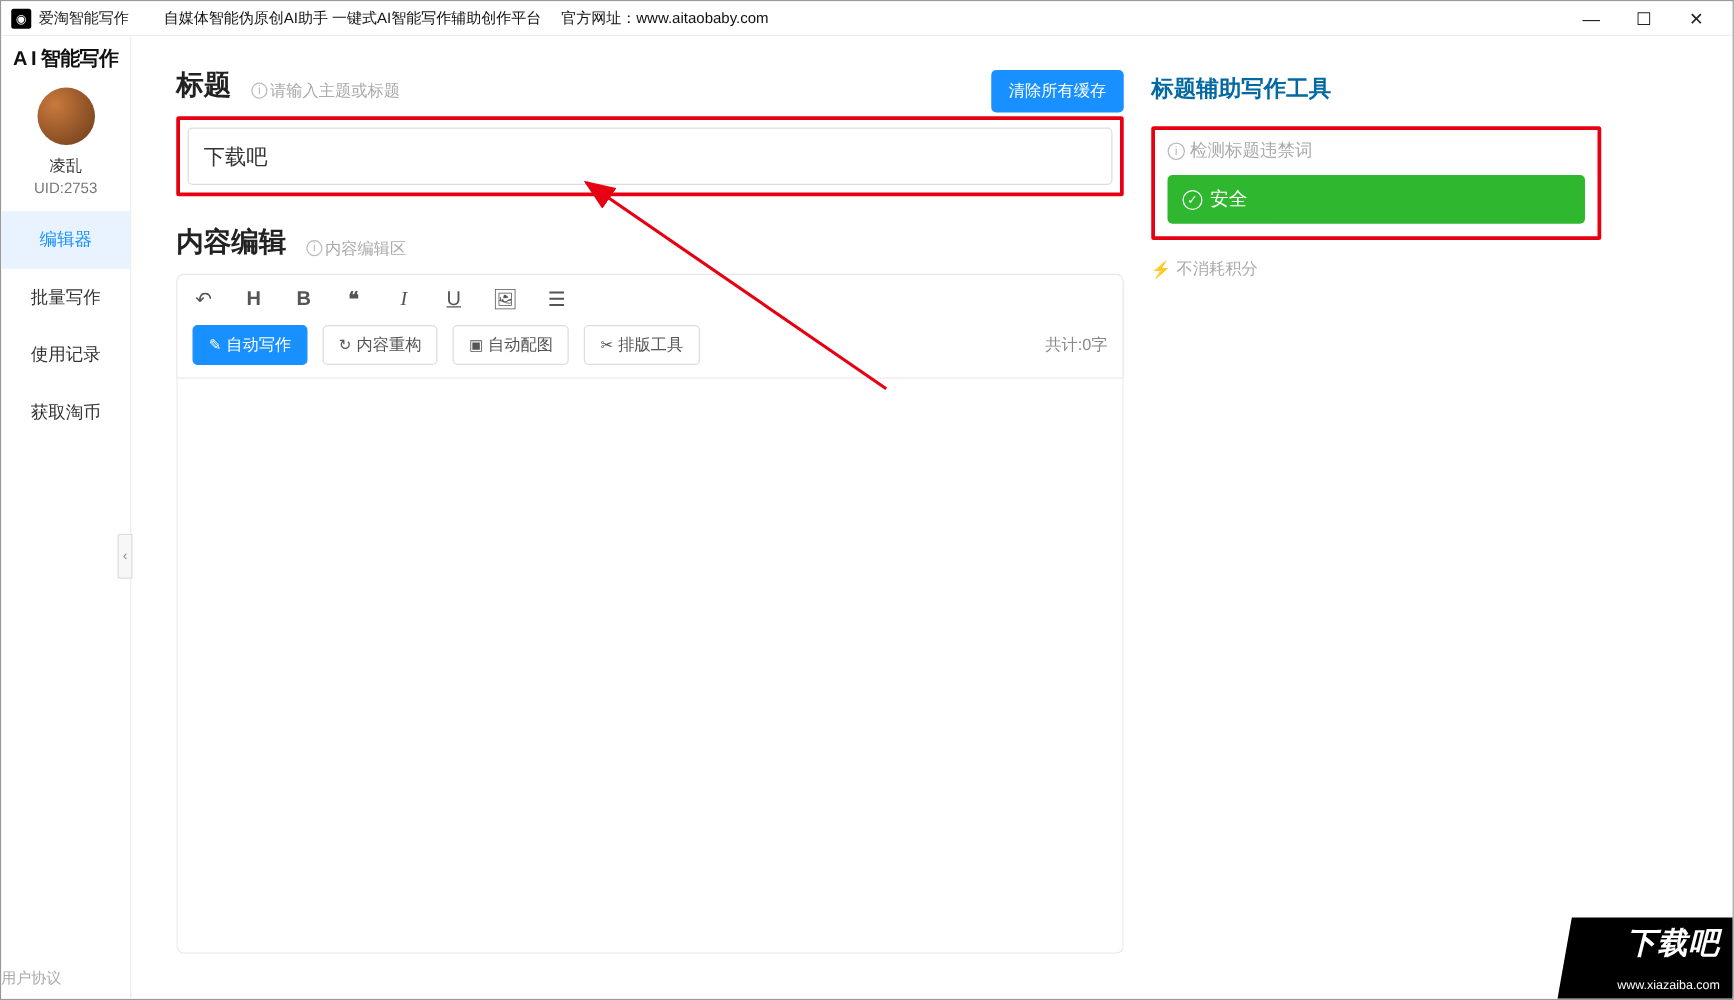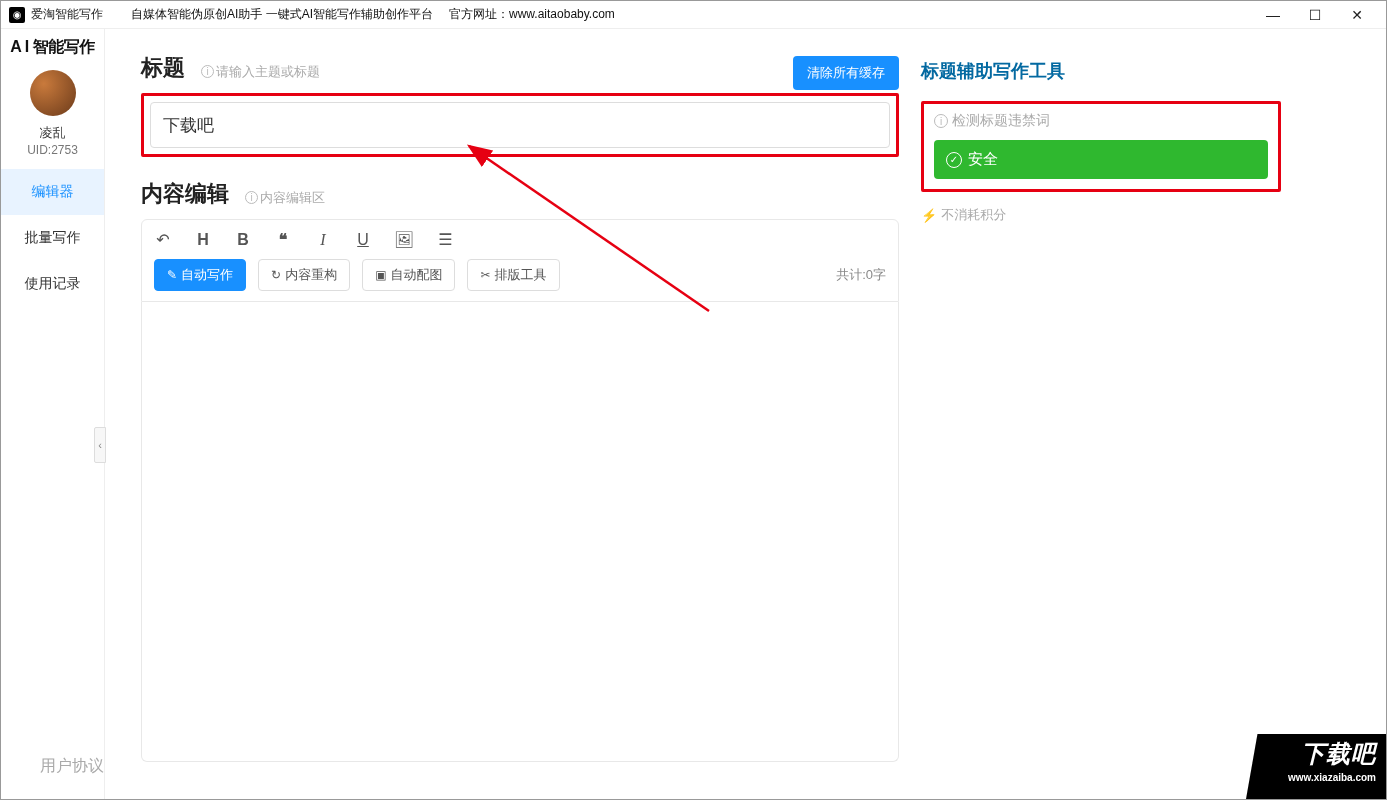--- a/index.html
+++ b/index.html
@@ -15,21 +15,21 @@
     .sidebar { width: 104px; border-right: 1px solid #eee; display: flex; flex-direction: column; align-items: center; padding-top: 8px; position: relative; background: #fff; }
     .sidebar .brand { font-size: 16px; font-weight: bold; color: #111; margin-bottom: 12px; letter-spacing: -0.5px;}
     .sidebar .avatar { width: 46px; height: 46px; border-radius: 50%; background: radial-gradient(circle at 30% 30%, #c97a3c, #6b3a1a); margin-bottom: 8px; }
     .sidebar .uname { font-size: 13px; color: #333; }
     .sidebar .uid { font-size: 12px; color: #777; margin-bottom: 12px; margin-top: 1px;}
     .sidebar .nav { width: 100%; }
     .sidebar .nav-item { font-size: 14px; color: #333; text-align: center; padding: 14px 0; cursor: pointer; }
     .sidebar .nav-item.active { background: #e8f3ff; color: #1890ff; }
     .sidebar .nav-item.last { position: relative; }
     .sidebar .collapse-tab { position: absolute; right: -2px; top: 398px; width: 12px; height: 36px; background: #f7f7f7; border: 1px solid #ddd; border-radius: 2px 0 0 2px; display: flex; align-items: center; justify-content: center; font-size: 11px; color: #888; cursor: pointer; }
-    .sidebar .footer { position: absolute; bottom: 22px; width: 100%; text-align: right; color: #aaa; font-size: 16px; }
+    .sidebar .footer { position: absolute; bottom: 8px; width: 100%; text-align: left; color: #aaa; font-size: 12px; }
     .content { flex: 1; display: flex; padding: 24px 20px 0 36px; gap: 22px; background: #fff; }
     .left { flex: 1; max-width: 758px; }
     .right { width: 360px; }
     .section-head { display: flex; align-items: baseline; gap: 16px; margin-bottom: 10px; }
     .section-head h2 { font-size: 22px; color: #222; font-weight: 600; }
     .hint { font-size: 13px; color: #aaa; display: inline-flex; align-items: center; gap: 2px; }
     .hint .info-icon { width: 13px; height: 13px; border: 1px solid #bbb; border-radius: 50%; display: inline-flex; align-items: center; justify-content: center; font-size: 10px; color: #bbb; }
     .title-row { display: flex; align-items: center; justify-content: space-between; }
     .btn-primary { background: #1890ff; color: #fff; border: none; border-radius: 4px; padding: 8px 14px; font-size: 13px; cursor: pointer; margin-left: 24px; }
     .highlight-box { border: 3px solid #e60012; padding: 6px; border-radius: 2px; }
@@ -47,21 +47,21 @@
     .right h3 { font-size: 18px; color: #0369a1; font-weight: 600; margin-bottom: 18px; margin-top: 6px;}
     .check-box { border: 3px solid #e60012; padding: 8px 10px 10px; border-radius: 2px; }
     .check-label { font-size: 14px; color: #aaa; display: flex; align-items: center; gap: 4px; margin-bottom: 10px; }
     .safe-bar { background: #2fb82f; color: #fff; border-radius: 4px; padding: 10px 12px; font-size: 15px; display: flex; align-items: center; gap: 6px; }
     .safe-bar .check-icon { width: 16px; height: 16px; border: 1.5px solid #fff; border-radius: 50%; display: inline-flex; align-items: center; justify-content: center; font-size: 10px; }
     .points { margin-top: 14px; font-size: 13px; color: #aaa; display: flex; align-items: center; gap: 4px; }
     .arrow-overlay { position: absolute; left: 388px; top: 130px; pointer-events: none; }
     .watermark { position: absolute; right: 0; bottom: 0; width: 140px; height: 65px; }
     .watermark .bg { width: 100%; height: 100%; background: #000; transform: skewX(-10deg); transform-origin: bottom right;}
     .watermark .txt { position: absolute; right: 10px; top: 4px; color: #fff; font-size: 24px; font-weight: bold; font-style: italic; letter-spacing: 1px;}
-    .watermark .url { position: absolute; right: 10px; bottom: 16px; color: #fff; font-size: 10px; font-weight: bold;}
+    .watermark .url { position: absolute; right: 10px; bottom: 5px; color: #fff; font-size: 10px;}
   </style>
 </head>
 <body>
 
 <div class="titlebar">
   <span class="logo">◉</span>
   <span class="app-title">爱淘智能写作</span>
   <span class="subtitle">自媒体智能伪原创AI助手   一键式AI智能写作辅助创作平台</span>
   <span class="official">
     <span>官方网址：</span><span>www.aitaobaby.com</span>
@@ -76,20 +76,21 @@
 <div class="main">
   <div class="sidebar">
     <div class="brand">A I 智能写作</div>
     <div class="avatar"></div>
     <div class="uname">凌乱</div>
     <div class="uid">UID:2753</div>
     <div class="nav">
       <div class="nav-item active">编辑器</div>
       <div class="nav-item">批量写作</div>
       <div class="nav-item">使用记录</div>
+      <div class="nav-item">获取淘币</div>
     </div>
     <div class="collapse-tab">‹</div>
     <div class="footer">用户协议</div>
   </div>
 
   <div class="content">
     <div class="left">
       <div class="title-row">
         <div class="section-head">
           <h2>标题</h2>

